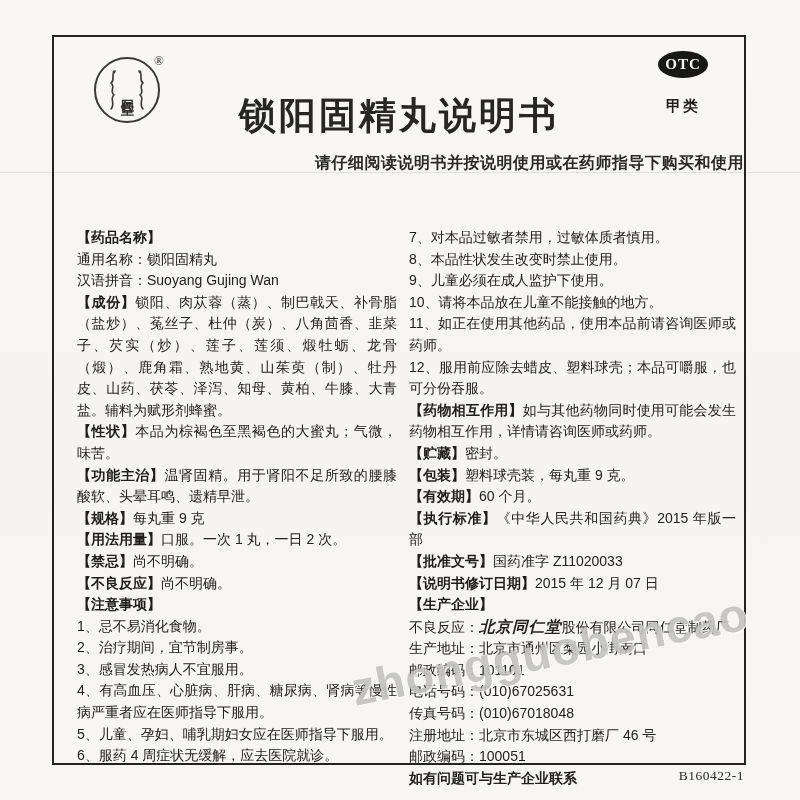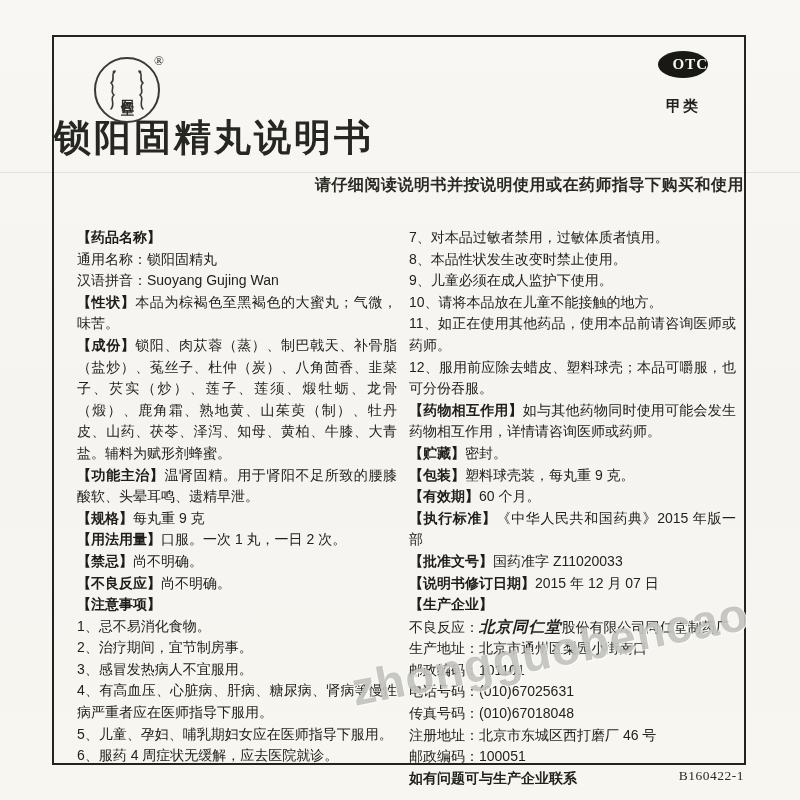--- a/index.html
+++ b/index.html
@@ -37,25 +37,25 @@
   }
   .dragon{flex:0 0 auto;}
   .reg{
     position:absolute;left:60px;top:-4px;font-size:13px;color:#2e2e29;
     font-family:"Liberation Serif","DejaVu Serif",serif;
   }
   .otc{position:absolute;right:36px;top:14px;text-align:center;}
   .otc-oval{
     width:50px;height:27px;background:#181815;border-radius:50%;
     color:#f6f5f0;font-family:"Liberation Serif","DejaVu Serif",serif;
-    font-weight:700;font-size:15px;line-height:27px;letter-spacing:1px;text-align:right;
+    font-weight:700;font-size:15px;line-height:27px;letter-spacing:1px;text-align:center;
   }
   .otc-class{margin-top:19px;font-weight:700;font-size:15px;color:#21211d;letter-spacing:2px;}
   .title{
-    margin:0;padding-top:76px;
+    margin:0;padding-top:54px;text-align:center;
     font-size:37px;font-weight:700;letter-spacing:3px;color:#262622;
   }
   .subtitle{
     margin-top:12px;text-align:right;
     font-size:16px;font-weight:700;letter-spacing:0.5px;color:#2a2a25;
   }
   
   .columns{
     position:absolute;left:0;top:190px;right:0;
     display:flex;gap:12px;
@@ -116,22 +116,22 @@
     </div>
 
     <h1 class="title">锁阳固精丸说明书</h1>
     <div class="subtitle">请仔细阅读说明书并按说明使用或在药师指导下购买和使用</div>
 
     <div class="columns">
       <div class="col col-left" id="col-left">
           <p class="para"><span class="t-label">【药品名称】</span></p>
           <p class="para"><span class="t-text">通用名称：锁阳固精丸</span></p>
           <p class="para"><span class="t-text">汉语拼音：Suoyang Gujing Wan</span></p>
+          <p class="para"><span class="t-label">【成份】</span><span class="t-text">锁阳、肉苁蓉（蒸）、制巴戟天、补骨脂（盐炒）、菟丝子、杜仲（炭）、八角茴香、韭菜子、芡实（炒）、莲子、莲须、煅牡蛎、龙骨（煅）、鹿角霜、熟地黄、山茱萸（制）、牡丹皮、山药、茯苓、泽泻、知母、黄柏、牛膝、大青盐。辅料为赋形剂蜂蜜。</span></p>
           <p class="para"><span class="t-label">【性状】</span><span class="t-text">本品为棕褐色至黑褐色的大蜜丸；气微，味苦。</span></p>
-          <p class="para"><span class="t-label">【成份】</span><span class="t-text">锁阳、肉苁蓉（蒸）、制巴戟天、补骨脂（盐炒）、菟丝子、杜仲（炭）、八角茴香、韭菜子、芡实（炒）、莲子、莲须、煅牡蛎、龙骨（煅）、鹿角霜、熟地黄、山茱萸（制）、牡丹皮、山药、茯苓、泽泻、知母、黄柏、牛膝、大青盐。辅料为赋形剂蜂蜜。</span></p>
           <p class="para"><span class="t-label">【功能主治】</span><span class="t-text">温肾固精。用于肾阳不足所致的腰膝酸软、头晕耳鸣、遗精早泄。</span></p>
           <p class="para"><span class="t-label">【规格】</span><span class="t-text">每丸重 9 克</span></p>
           <p class="para"><span class="t-label">【用法用量】</span><span class="t-text">口服。一次 1 丸，一日 2 次。</span></p>
           <p class="para"><span class="t-label">【禁忌】</span><span class="t-text">尚不明确。</span></p>
           <p class="para"><span class="t-label">【不良反应】</span><span class="t-text">尚不明确。</span></p>
           <p class="para"><span class="t-label">【注意事项】</span></p>
           <p class="para"><span class="t-text">1、忌不易消化食物。</span></p>
           <p class="para"><span class="t-text">2、治疗期间，宜节制房事。</span></p>
           <p class="para"><span class="t-text">3、感冒发热病人不宜服用。</span></p>
           <p class="para"><span class="t-text">4、有高血压、心脏病、肝病、糖尿病、肾病等慢性病严重者应在医师指导下服用。</span></p>

